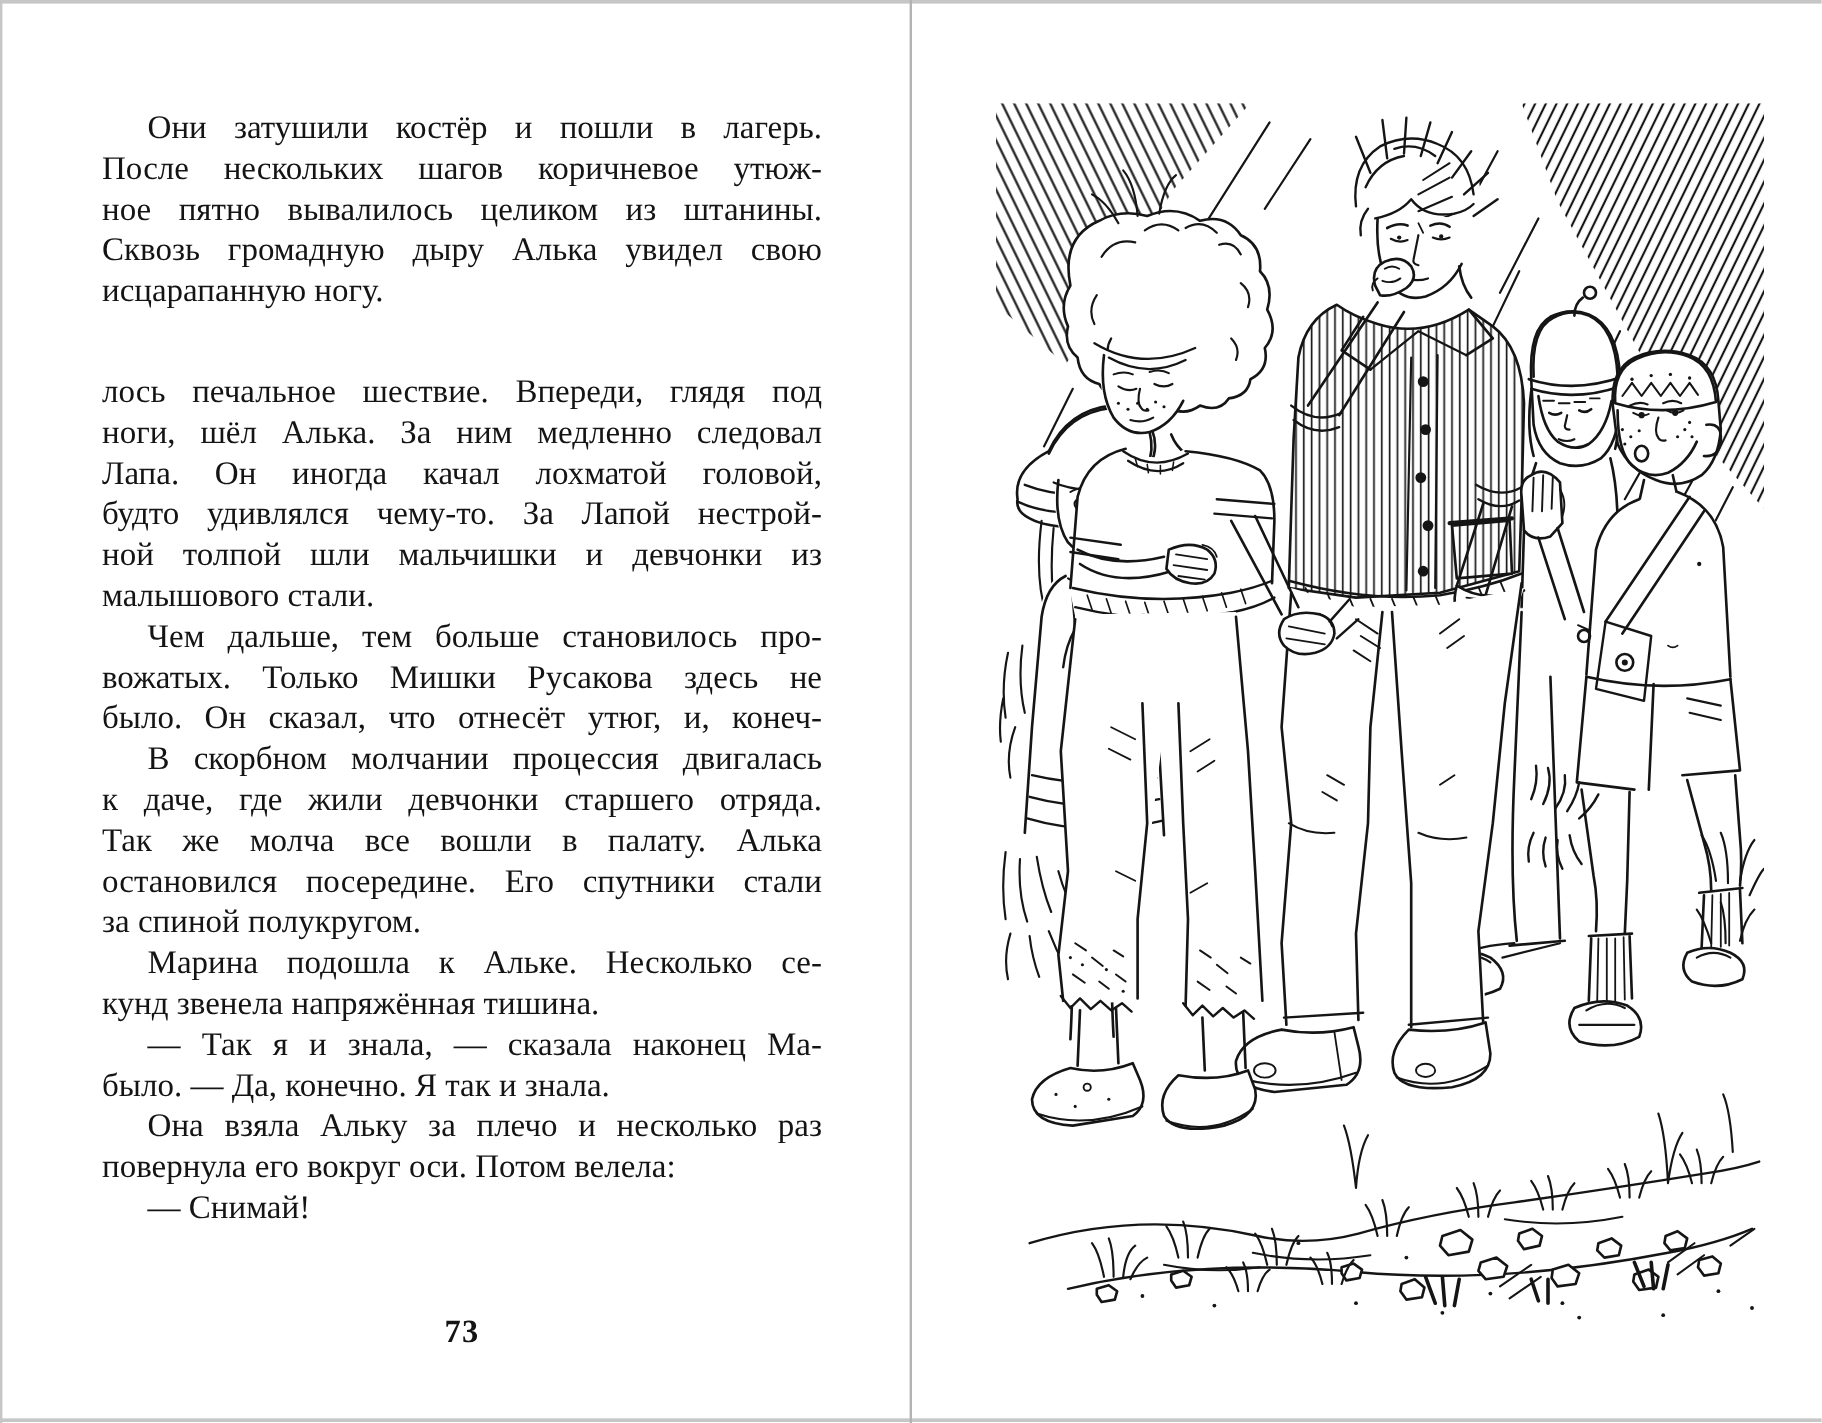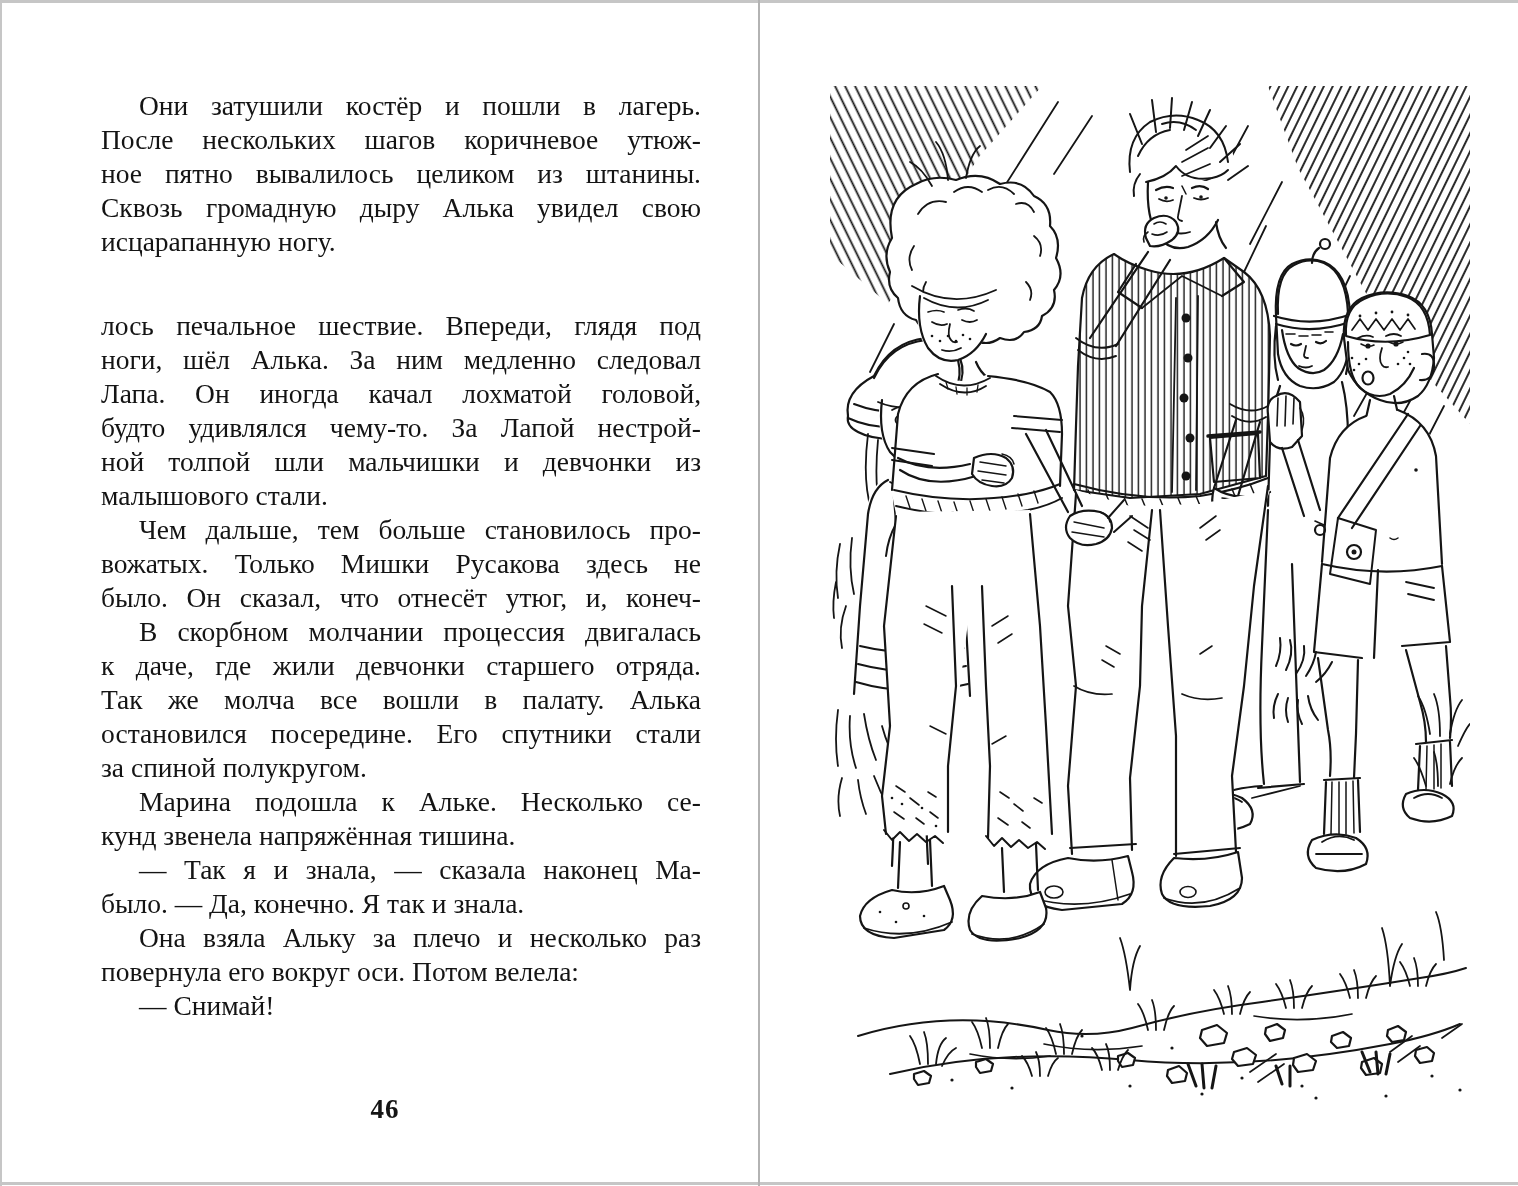--- a/index.html
+++ b/index.html
@@ -10,21 +10,21 @@
   .edge{position:absolute;background:#c6c6c6;}
   .edge-top{left:0;top:0;width:1518px;height:3px;}
   .edge-bottom{left:0;top:1182px;width:1518px;height:3px;}
   .edge-left{left:0;top:0;width:2px;height:1186px;}
   .gutter{position:absolute;left:758px;top:0;width:2px;height:1186px;background:#b3b3b3;}
   .page{position:absolute;top:0;height:1186px;background:transparent;}
   .page-left{left:0;width:758px;}
   .page-right{left:760px;width:758px;}
   .text-column{
     position:absolute;left:85px;top:89px;width:600px;
-    color:#141414;font-size:27.5px;line-height:34px;margin-left:16px;
+    color:#141414;font-size:27.5px;line-height:34px;
   }
   .para{margin:0;}
   .para.section-break{margin-top:50px;}
   .line{
     text-align:justify;-moz-text-align-last:justify;text-align-last:justify;
     height:34px;overflow:visible;
   }
   .line.first{text-indent:38px;}
   .line.last{text-align-last:left;-moz-text-align-last:left;}
   .page-number{
@@ -82,21 +82,21 @@
         <div class="line last">было. — Да, конечно. Я так и знала.</div>
       </div>
       <div class="para">
         <div class="line first">Она взяла Альку за плечо и несколько раз</div>
         <div class="line last">повернула его вокруг оси. Потом велела:</div>
       </div>
       <div class="para">
         <div class="line first last">— Снимай!</div>
       </div>
     </div>
-  <div class="page-number">46</div>
+  <div class="page-number">73</div>
 </div>
 
 <div class="page page-right"></div>
 
 <div class="illustration" aria-label="children-walking-line-drawing">
 <svg viewBox="0 0 640 1020" xmlns="http://www.w3.org/2000/svg">
   <defs>
     <pattern id="hA" width="9" height="9" patternUnits="userSpaceOnUse" patternTransform="rotate(-26)">
       <path d="M4.5 -1 V10" stroke="#151515" stroke-width="1.8"></path>
     </pattern>

